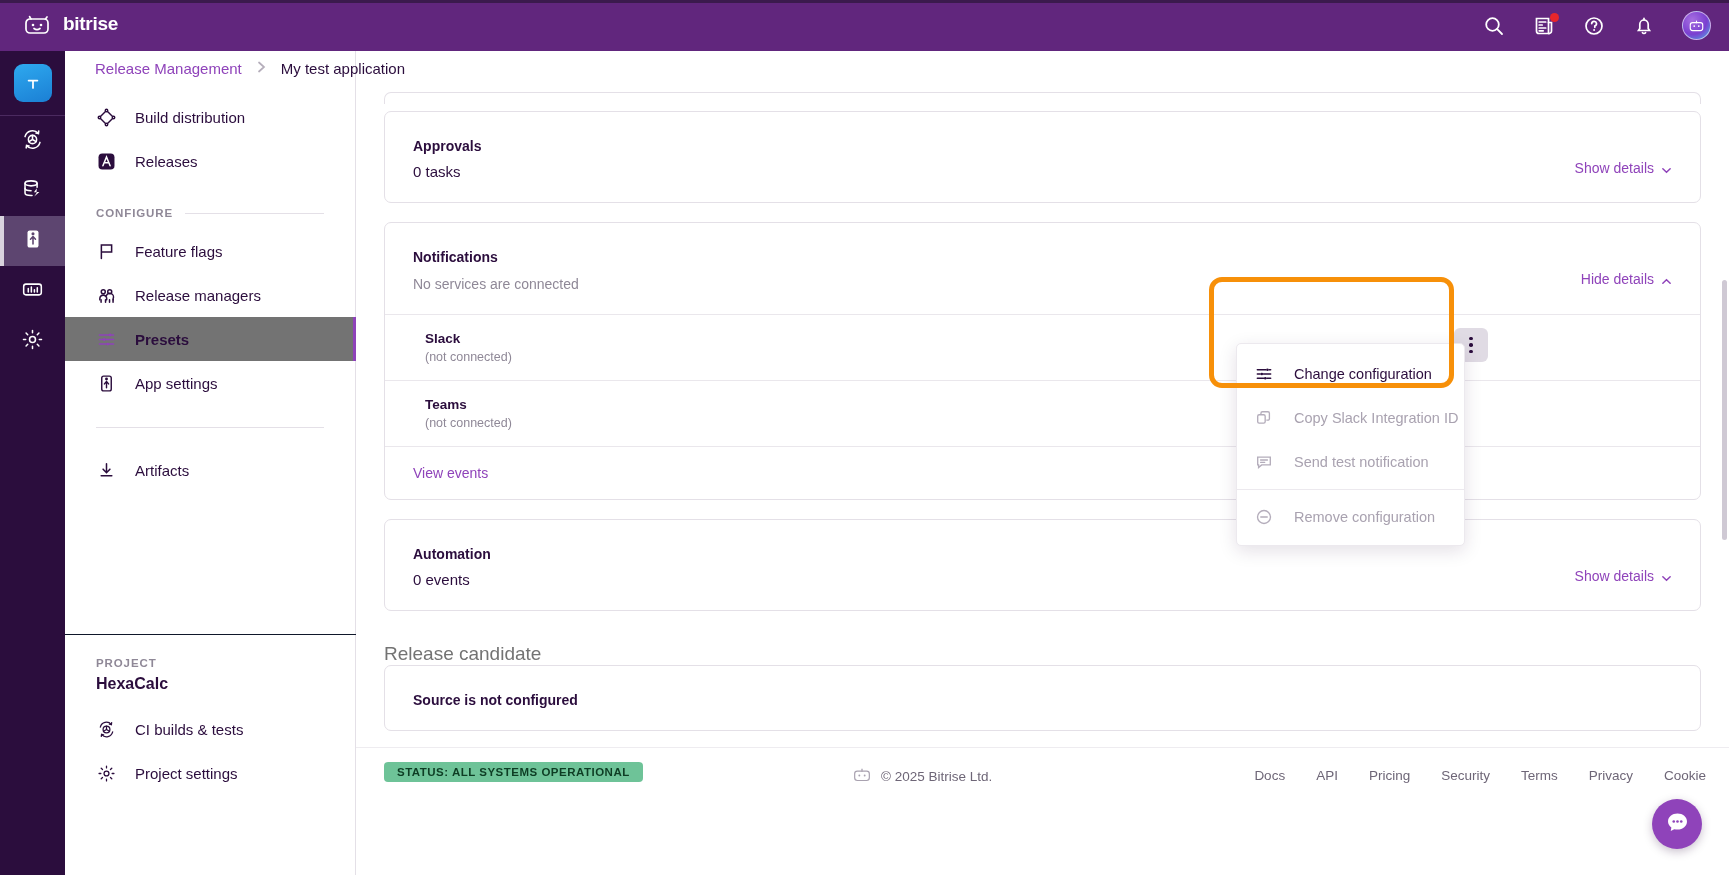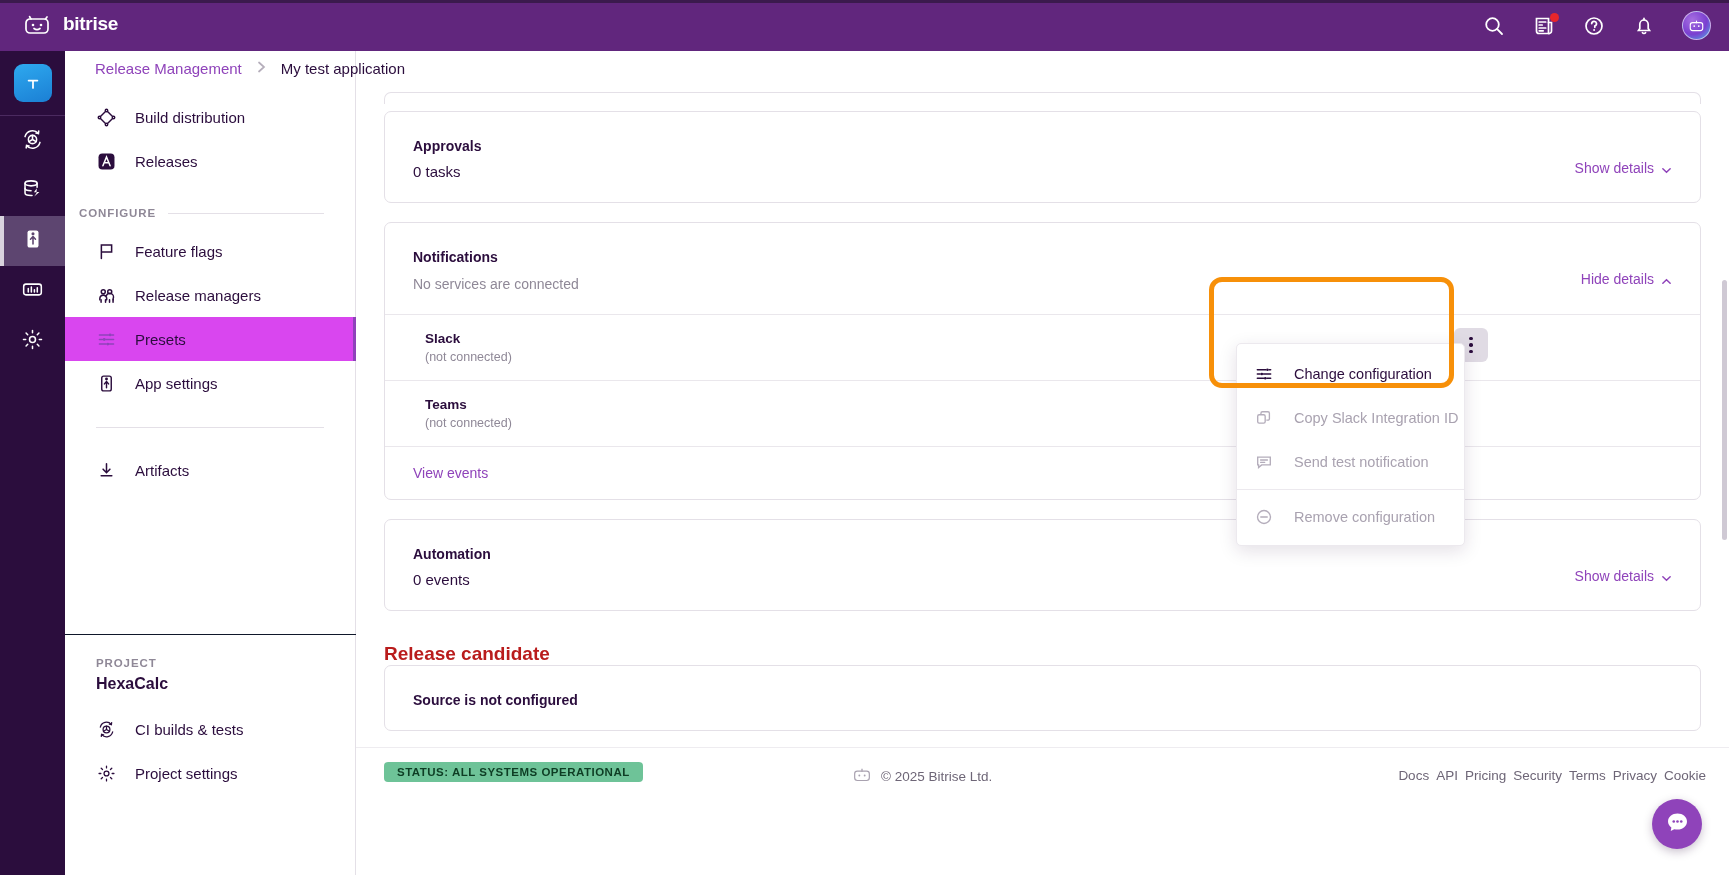--- a/index.html
+++ b/index.html
@@ -60,28 +60,28 @@
 
   
   .sidebar {
     position: absolute; top: 51px; left: 65px; width: 291px; height: 824px;
     background: #fff; border-right: 1px solid #e4e0e7;
   }
   .nav-item {
     display: flex; align-items: center; height: 44px; padding-left: 31px;
     gap: 19px; cursor: pointer; color: #2b0d3d; font-size: 15px;
   }
-  .nav-item.active { background: #d946ef; font-weight: normal; position: relative; }
+  .nav-item.active { background: #737373; font-weight: bold; position: relative; }
   .nav-item.active::after {
     content:''; position:absolute; right:-1px; top:0; width:3px; height:44px; background:#8f43ba;
   }
   .nav-icon { width: 20px; height: 20px; flex: 0 0 20px;
               display:flex; align-items:center; justify-content:center; }
   .section-label {
-    display: flex; align-items: center; gap: 12px; padding-left: 14px;
+    display: flex; align-items: center; gap: 12px; padding-left: 31px;
     padding-right: 31px; margin-top: 24px; margin-bottom: 10px;
   }
   .section-label-text {
     font-size: 11.5px; font-weight: bold; letter-spacing: 0.9px; color: #8f8897;
   }
   .section-label-line { flex: 1; height: 1px; background: #e4e0e7; }
   .hr-soft { height:1px; background:#e4e0e7; margin: 22px 31px 0 31px; }
   .project-block { position:absolute; left:0; top:583px; width:291px;
                    border-top:1px solid #0f172a; padding-top: 22px; }
   .project-kicker { font-size:11.5px;font-weight:bold;letter-spacing:0.9px;color:#8f8897;
@@ -130,21 +130,21 @@
     border-radius: 6px; background: #e0dbe4; cursor: pointer;
     display: flex; flex-direction: column; align-items: center; justify-content: center; gap: 3px;
   }
   .kebab i { width: 3.5px; height: 3.5px; border-radius: 50%; background: #2b0d3d; display:block; }
   .view-events {
     border-top: 1px solid #eae7ec; padding: 18px 28px 18px 28px;
     color: #8f43ba; font-size: 14px; font-weight: 500; cursor: pointer;
   }
 
   .section-h {
-    margin: 32px 28px 0 28px; font-size: 19px; font-weight: bold; color: #b91c1c;
+    margin: 32px 28px 0 28px; font-size: 19px; font-weight: normal; color: #737373;
   }
   .section-p { margin: 11px 28px 19px 28px; font-size: 14px; color: #8f8897; }
 
   
   .ctxmenu {
     position: absolute; left: 1236px; top: 343px; width: 229px;
     background: #fff; border: 1px solid #ece9ee; border-radius: 5px;
     box-shadow: 0 5px 18px rgba(43,13,61,0.13); z-index: 40; padding: 8px 0 6px 0;
   }
   .ctxitem {
@@ -169,21 +169,21 @@
   .status-pill {
     position: absolute; left: 28px; top: 14px; background: #6ec398; color: #0e3d24;
     font-size: 11.5px; font-weight: bold; letter-spacing: 0.5px;
     padding: 4px 13px; border-radius: 4px; cursor: pointer;
   }
   .copyright {
     position: absolute; left: 496px; top: 19px; font-size: 13.5px; color: #6e6677;
     display: flex; align-items: center; gap: 9px;
   }
   .footer-links {
-    position: absolute; right: 23px; top: 20px; display: flex; gap: 7px;
+    position: absolute; right: 23px; top: 20px; display: flex; gap: 31px;
     font-size: 13.5px; color: #6e6677;
   }
   .footer-links span { cursor: pointer; }
   .chatbubble {
     position: absolute; right: 27px; bottom: 26px; width: 50px; height: 50px;
     border-radius: 50%; background: #8f43ba; display:flex;align-items:center;justify-content:center;
     cursor: pointer; box-shadow: 0 3px 10px rgba(43,13,61,0.25); z-index: 30;
   }
   .scrollbar {
     position: absolute; right: 2px; top: 280px; width: 5px; height: 260px;

